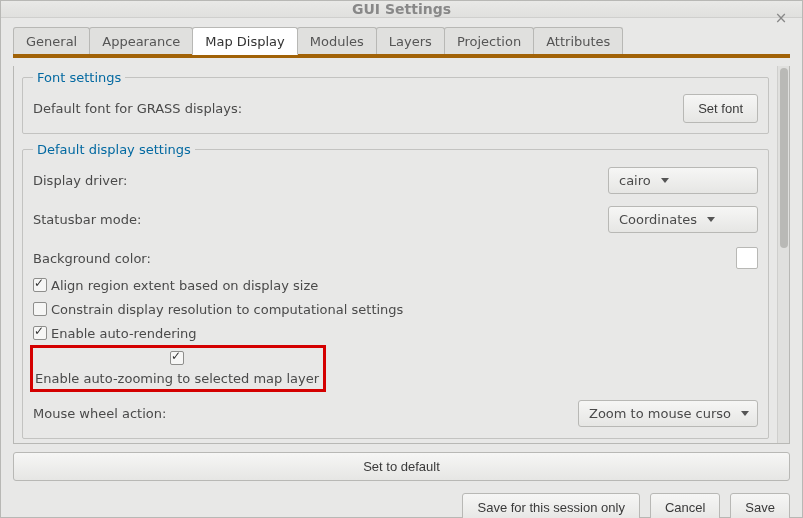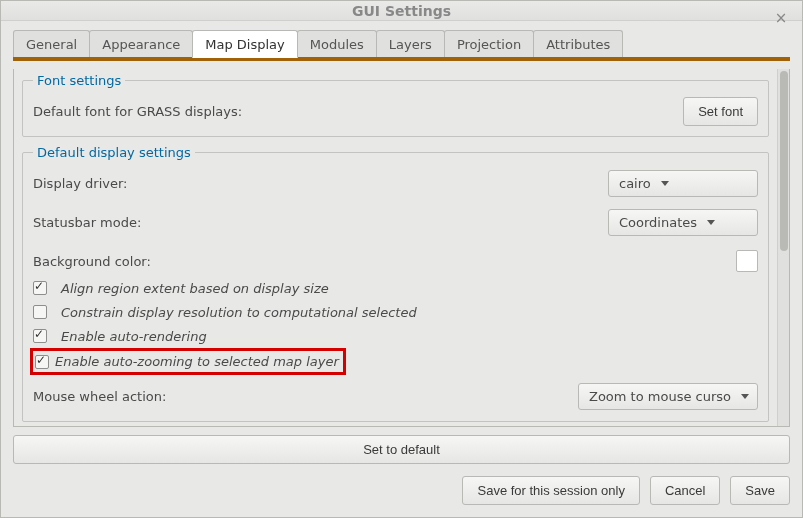--- a/index.html
+++ b/index.html
@@ -164,23 +164,22 @@
   .swatch {
     width: 22px; height: 22px;
     border: 1px solid #b8b8b5;
     background: #ffffff;
     border-radius: 2px;
     cursor: pointer;
   }
   .check-row {
     display: flex;
     align-items: center;
-    gap: 14px;
+    gap: 4px;
     min-height: 24px;
-    font-style: italic;
   }
   .checkbox {
     width: 14px; height: 14px;
     border: 1px solid #8e8e8c;
     border-radius: 2px;
     background: #f6f6f5;
     position: relative;
     cursor: pointer;
     flex: 0 0 14px;
   }
@@ -192,20 +191,21 @@
     color: #333;
     font-weight: bold;
   }
   .highlight-box {
     border: 3px solid #d40000;
     padding: 3px 4px 3px 2px;
     margin-left: -3px;
     display: inline-flex;
     align-items: center;
     gap: 6px;
+    flex-direction: column;
   }
   .wide-btn {
     width: 100%;
   }
   .footer {
     display: flex;
     justify-content: flex-end;
     gap: 10px;
     padding-top: 4px;
   }
@@ -267,21 +267,21 @@
             <div class="swatch"></div>
           </div>
 
           <div class="check-row">
             <span class="checkbox checked"></span>
             <span class="label">Align region extent based on display size</span>
           </div>
 
           <div class="check-row">
             <span class="checkbox"></span>
-            <span class="label">Constrain display resolution to computational selected</span>
+            <span class="label">Constrain display resolution to computational settings</span>
           </div>
 
           <div class="check-row">
             <span class="checkbox checked"></span>
             <span class="label">Enable auto-rendering</span>
           </div>
 
           <div class="check-row">
             <span class="highlight-box">
               <span class="checkbox checked"></span>

